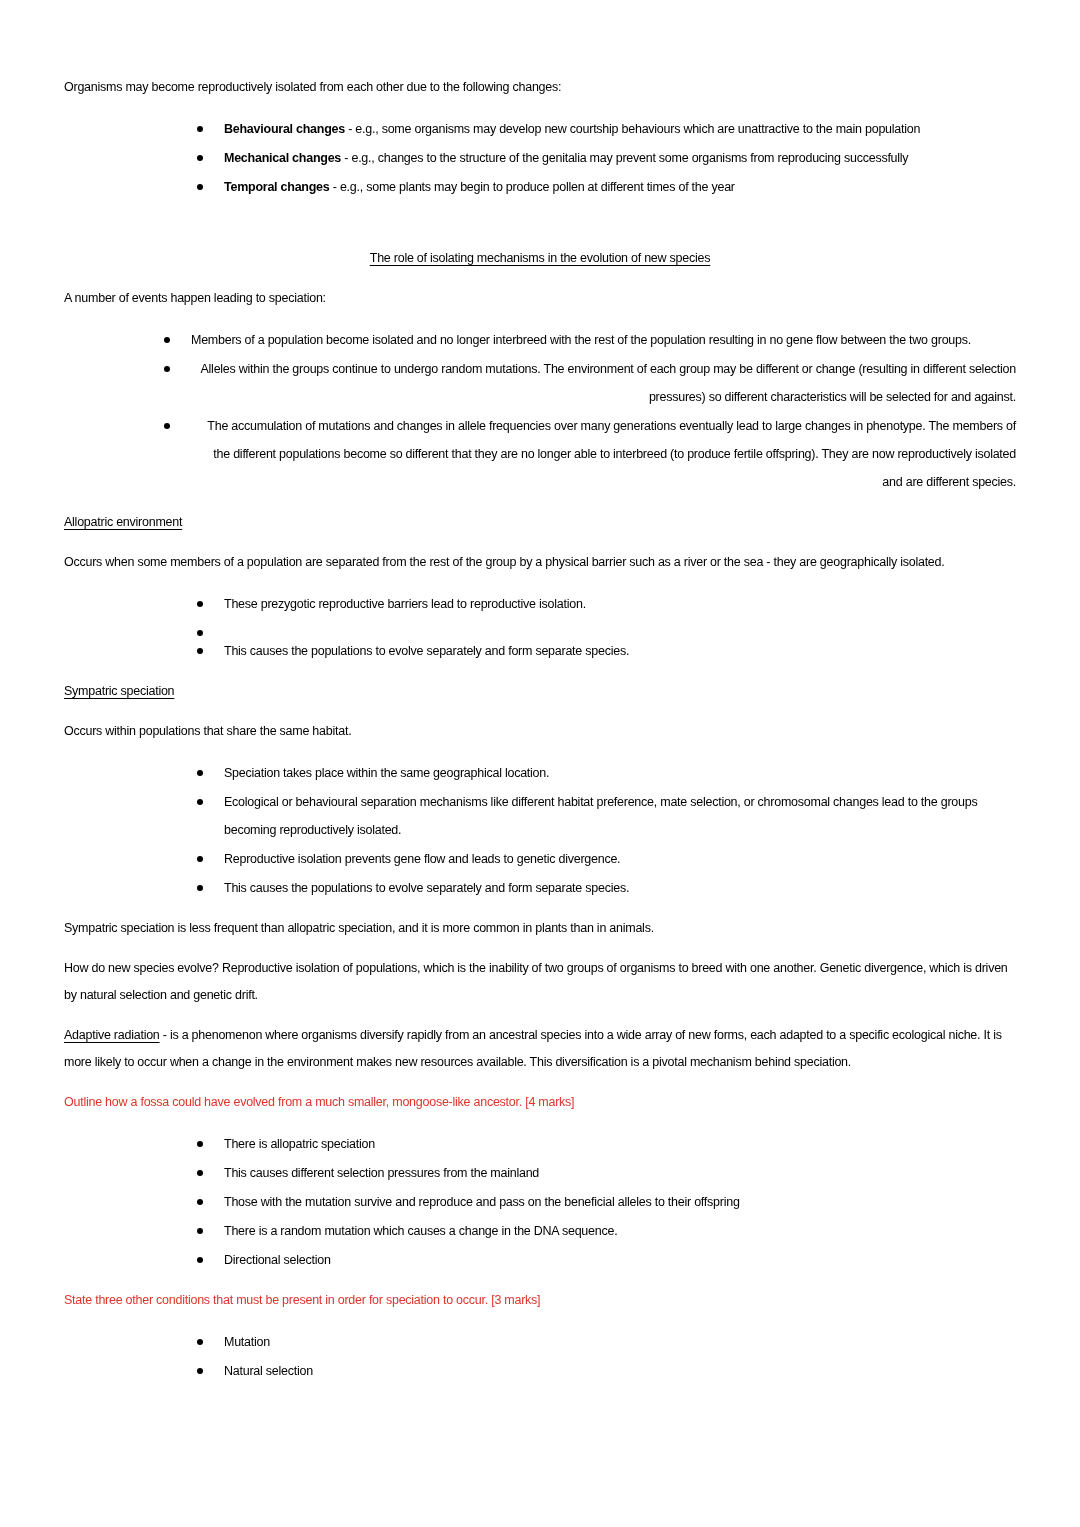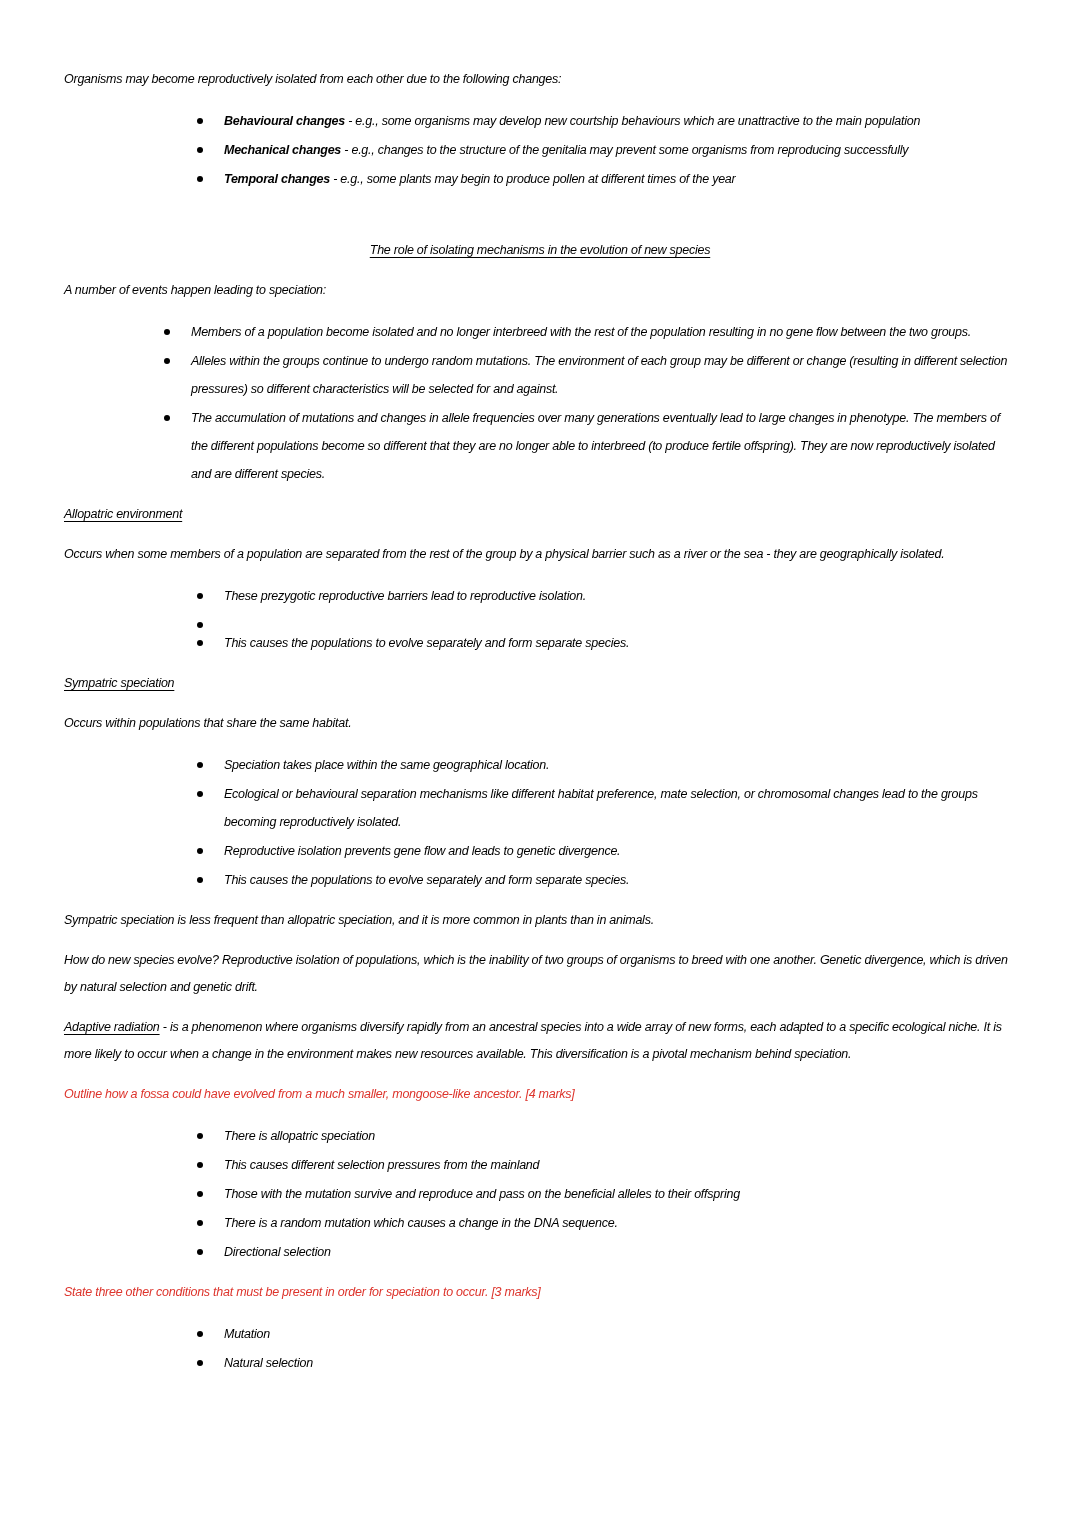--- a/index.html
+++ b/index.html
@@ -13,24 +13,24 @@
     width:1080px;height:1527px;overflow:hidden;
     font-family:"Liberation Sans", sans-serif;
     font-size:12.5px;color:var(--text);
     letter-spacing:-0.25px;
   }
   .page{
     width:1080px;height:1527px;
     padding:66px 64px 20px 64px;
     background:var(--bg);
   }
-  p{margin:0 0 13px 0;line-height:27px;font-style:italic;}
+  p{margin:8px 0 13px 0;line-height:27px;}
   ul{list-style:none;margin:14px 0 13px 0;padding:0 0 0 133px;}
-  ul.outdent{padding-left:100px;}
-  li{display:flex;line-height:28px;margin:0 0 1px 0;font-style:italic;}
+  ul.outdent{padding-left:100px;text-align:right;}
+  li{display:flex;line-height:28px;margin:0 0 1px 0;}
   .dot{
     flex:none;width:6px;height:6px;border-radius:50%;
     background:var(--text);margin:11px 21px 0 0;
   }
   .u{text-decoration:underline;text-underline-offset:3px;}
   .b{font-weight:bold;}
   .red{color:var(--red);}
   .mt-lg{margin-top:44px;text-align:center;}
 </style>
 </head>

